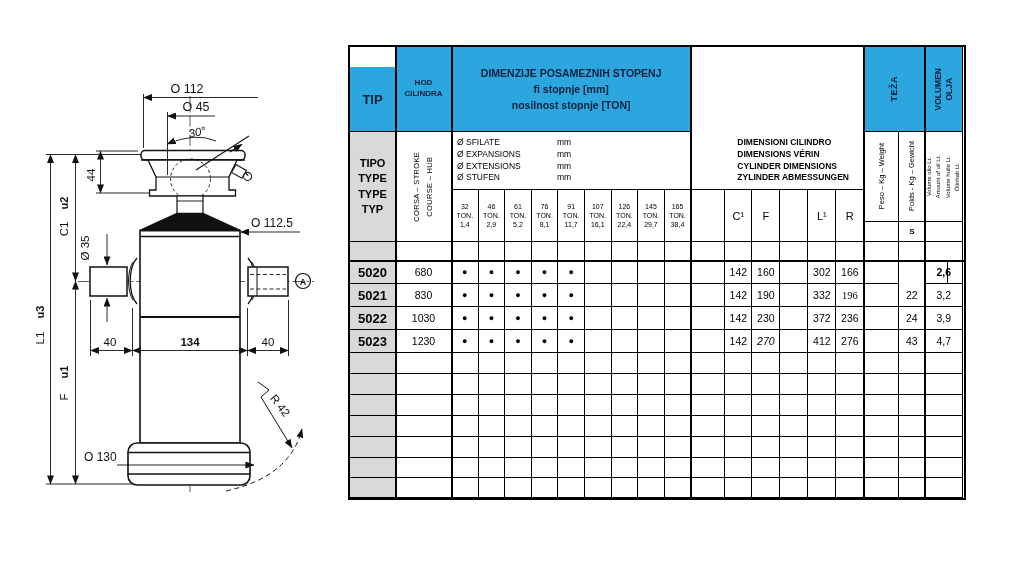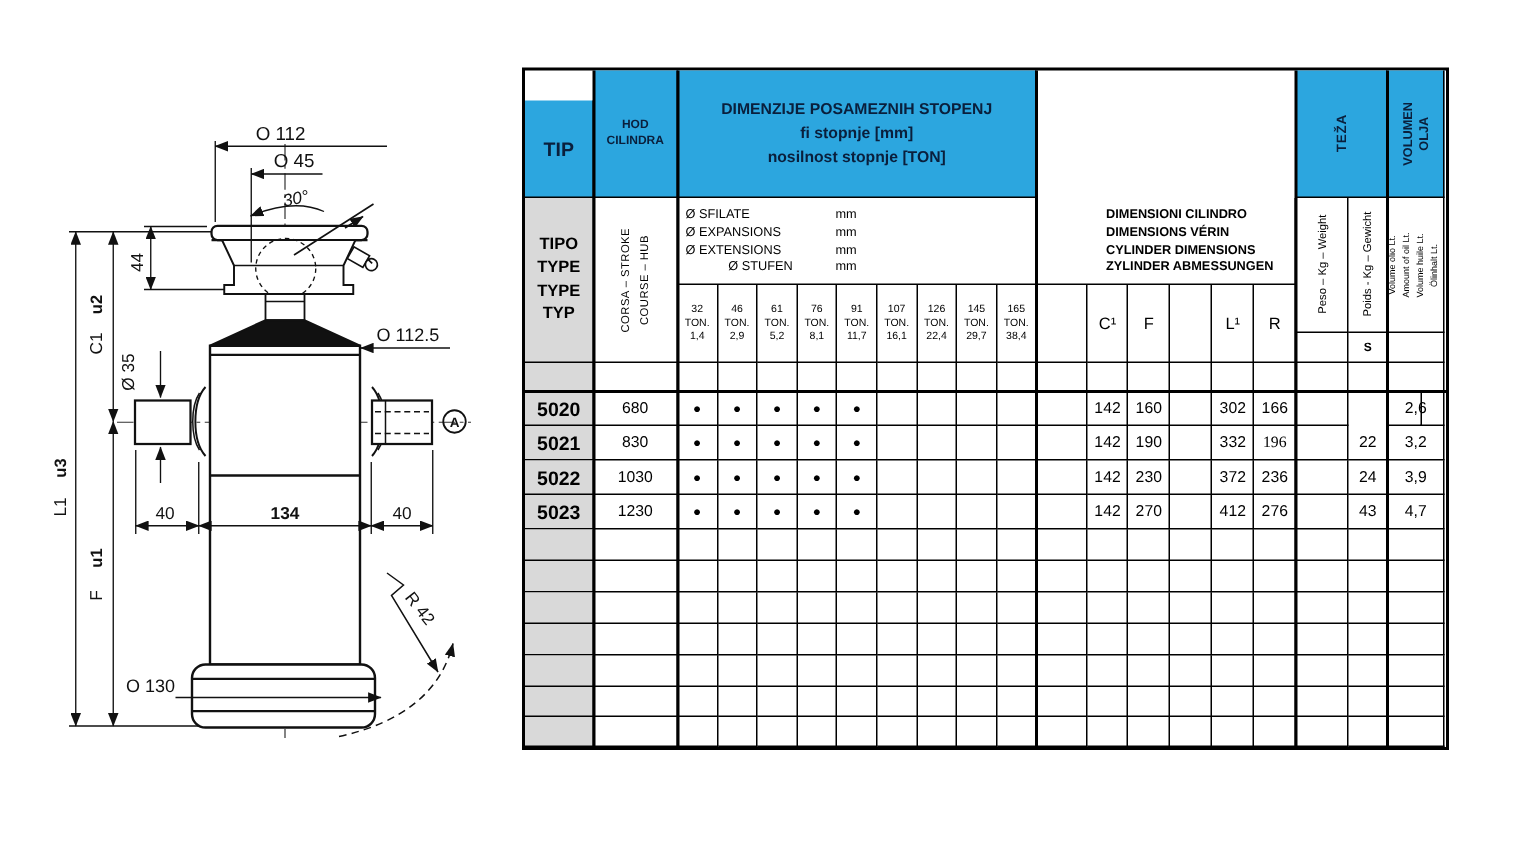--- a/index.html
+++ b/index.html
@@ -193,21 +193,21 @@
           </div>
           <div style="display: flex;">
             <span style="width: 100px; text-align: left;">Ø EXPANSIONS</span>
             <span>mm</span>
           </div>
           <div style="display: flex;">
             <span style="width: 100px; text-align: left;">Ø EXTENSIONS</span>
             <span>mm</span>
           </div>
           <div style="display: flex;">
-            <span style="width: 100px; text-align: center;">Ø STUFEN</span>
+            <span style="width: 100px; text-align: left;">Ø STUFEN</span>
             <span>mm</span>
           </div>
         </div>
     </div>
     <div class="c left f-dimcil" style="grid-column:12 / span 6;grid-row:2;padding-left:6px;">
       <span class="preline" style="text-align:left;margin-left:40px;">DIMENSIONI CILINDRO
 DIMENSIONS VÉRIN
 CYLINDER DIMENSIONS
 ZYLINDER ABMESSUNGEN</span>
     </div>
@@ -337,21 +337,21 @@
       <div class="c f-dot" style="grid-area: 6 / 10 / span 1 / span 1;"></div>
       <div class="c f-dot" style="grid-area: 6 / 11 / span 1 / span 1;"></div>
       <div class="c " style="grid-area: 6 / 12 / span 1 / span 1;"></div>
       <div class="c f-val" style="grid-area: 6 / 13 / span 1 / span 1;">142</div>
       <div class="c f-val" style="grid-area: 6 / 14 / span 1 / span 1;">160</div>
       <div class="c " style="grid-area: 6 / 15 / span 1 / span 1;"></div>
       <div class="c f-val" style="grid-area: 6 / 16 / span 1 / span 1;">302</div>
       <div class="c f-val" style="grid-area: 6 / 17 / span 1 / span 1;">166</div>
       <div class="c " style="grid-area: 6 / 18 / span 1 / span 1;"></div>
       <div class="c f-val" style="grid-area: 6 / 19 / span 1 / span 1; margin-left: 48px;">21</div>
-      <div class="c f-val" style="grid-area: 6 / 20 / span 1 / span 1;">2,6</div>
+      <div class="c f-val" style="grid-area: 6 / 20 / span 1 / span 1; font-weight: bold;">2,6</div>
       <div class="c gray f-type" style="grid-area: 7 / 1 / span 1 / span 1;">5021</div>
       <div class="c f-val" style="grid-area: 7 / 2 / span 1 / span 1;">830</div>
       <div class="c f-dot" style="grid-area: 7 / 3 / span 1 / span 1;">●</div>
       <div class="c f-dot" style="grid-area: 7 / 4 / span 1 / span 1;">●</div>
       <div class="c f-dot" style="grid-area: 7 / 5 / span 1 / span 1;">●</div>
       <div class="c f-dot" style="grid-area: 7 / 6 / span 1 / span 1;">●</div>
       <div class="c f-dot" style="grid-area: 7 / 7 / span 1 / span 1;">●</div>
       <div class="c f-dot" style="grid-area: 7 / 8 / span 1 / span 1;"></div>
       <div class="c f-dot" style="grid-area: 7 / 9 / span 1 / span 1;"></div>
       <div class="c f-dot" style="grid-area: 7 / 10 / span 1 / span 1;"></div>
@@ -391,21 +391,21 @@
       <div class="c f-dot" style="grid-area: 9 / 4 / span 1 / span 1;">●</div>
       <div class="c f-dot" style="grid-area: 9 / 5 / span 1 / span 1;">●</div>
       <div class="c f-dot" style="grid-area: 9 / 6 / span 1 / span 1;">●</div>
       <div class="c f-dot" style="grid-area: 9 / 7 / span 1 / span 1;">●</div>
       <div class="c f-dot" style="grid-area: 9 / 8 / span 1 / span 1;"></div>
       <div class="c f-dot" style="grid-area: 9 / 9 / span 1 / span 1;"></div>
       <div class="c f-dot" style="grid-area: 9 / 10 / span 1 / span 1;"></div>
       <div class="c f-dot" style="grid-area: 9 / 11 / span 1 / span 1;"></div>
       <div class="c " style="grid-area: 9 / 12 / span 1 / span 1;"></div>
       <div class="c f-val" style="grid-area: 9 / 13 / span 1 / span 1;">142</div>
-      <div class="c f-val" style="grid-area: 9 / 14 / span 1 / span 1;">270</div>
+      <div class="c f-val" style="grid-area: 9 / 14 / span 1 / span 1; font-style: italic;">270</div>
       <div class="c " style="grid-area: 9 / 15 / span 1 / span 1;"></div>
       <div class="c f-val" style="grid-area: 9 / 16 / span 1 / span 1;">412</div>
       <div class="c f-val" style="grid-area: 9 / 17 / span 1 / span 1;">276</div>
       <div class="c " style="grid-area: 9 / 18 / span 1 / span 1;"></div>
       <div class="c f-val" style="grid-area: 9 / 19 / span 1 / span 1;">43</div>
       <div class="c f-val" style="grid-area: 9 / 20 / span 1 / span 1;">4,7</div>
       <div class="c gray" style="grid-area: 10 / 1 / span 1 / span 1;"></div>
       <div class="c " style="grid-area: 10 / 2 / span 1 / span 1;"></div>
       <div class="c " style="grid-area: 10 / 3 / span 1 / span 1;"></div>
       <div class="c " style="grid-area: 10 / 4 / span 1 / span 1;"></div>

